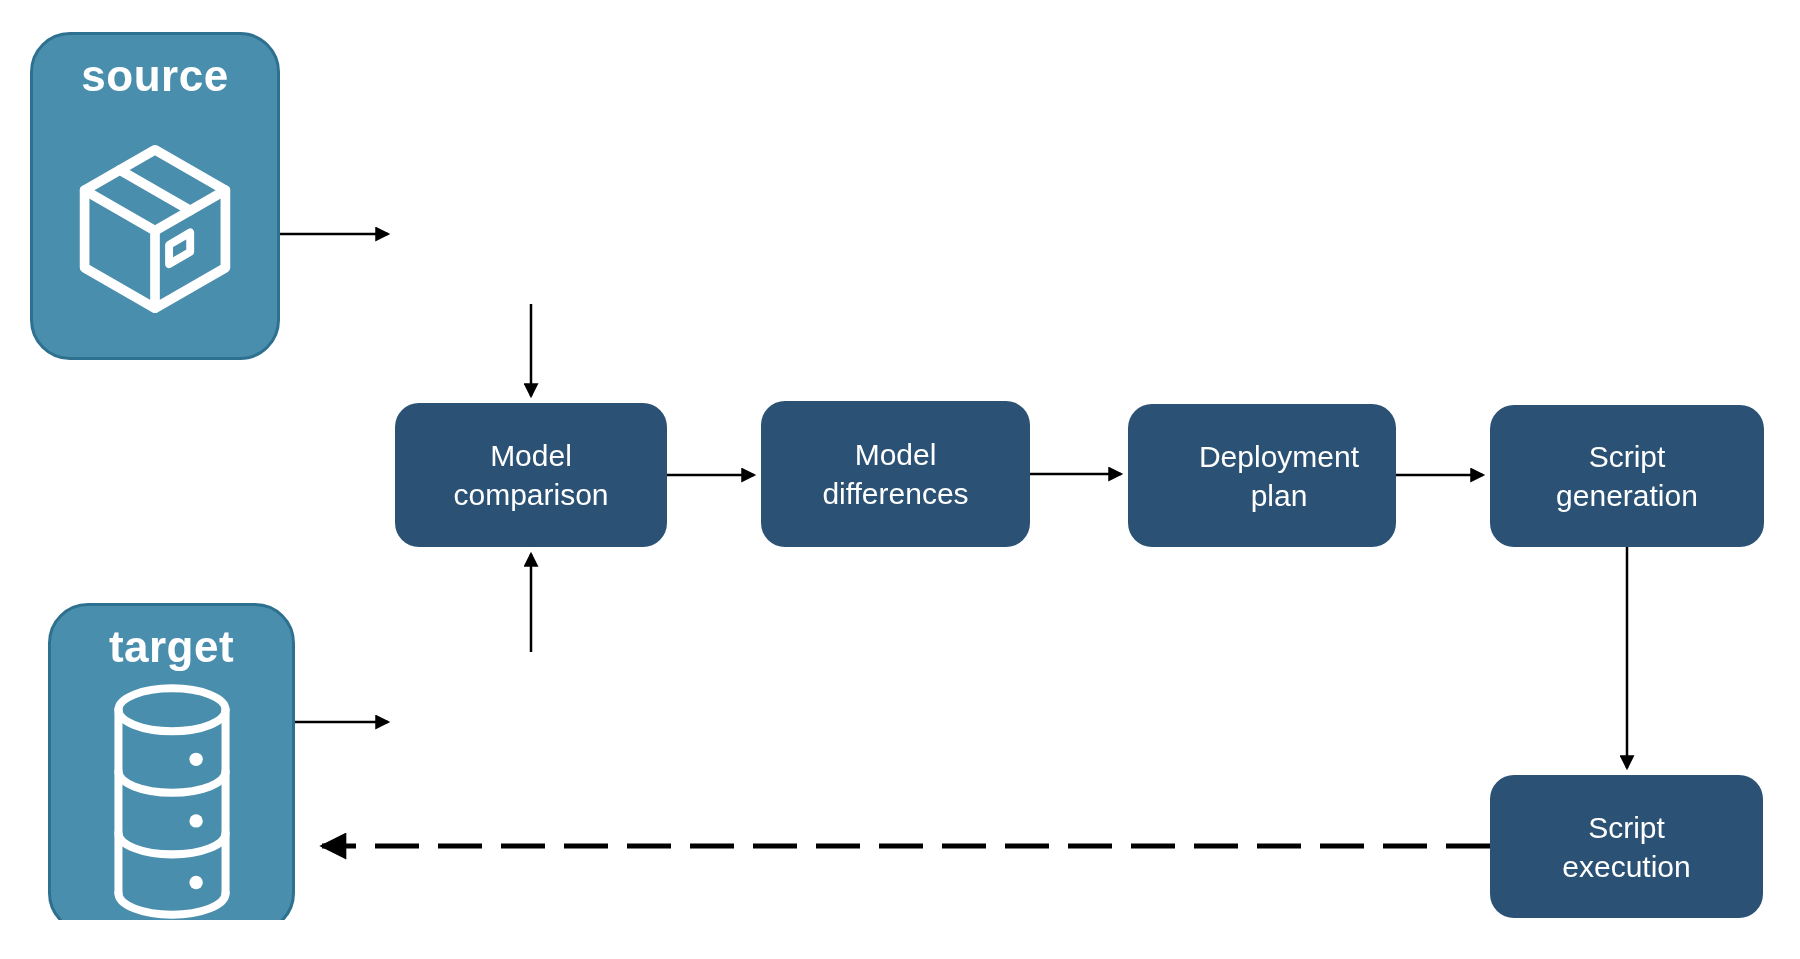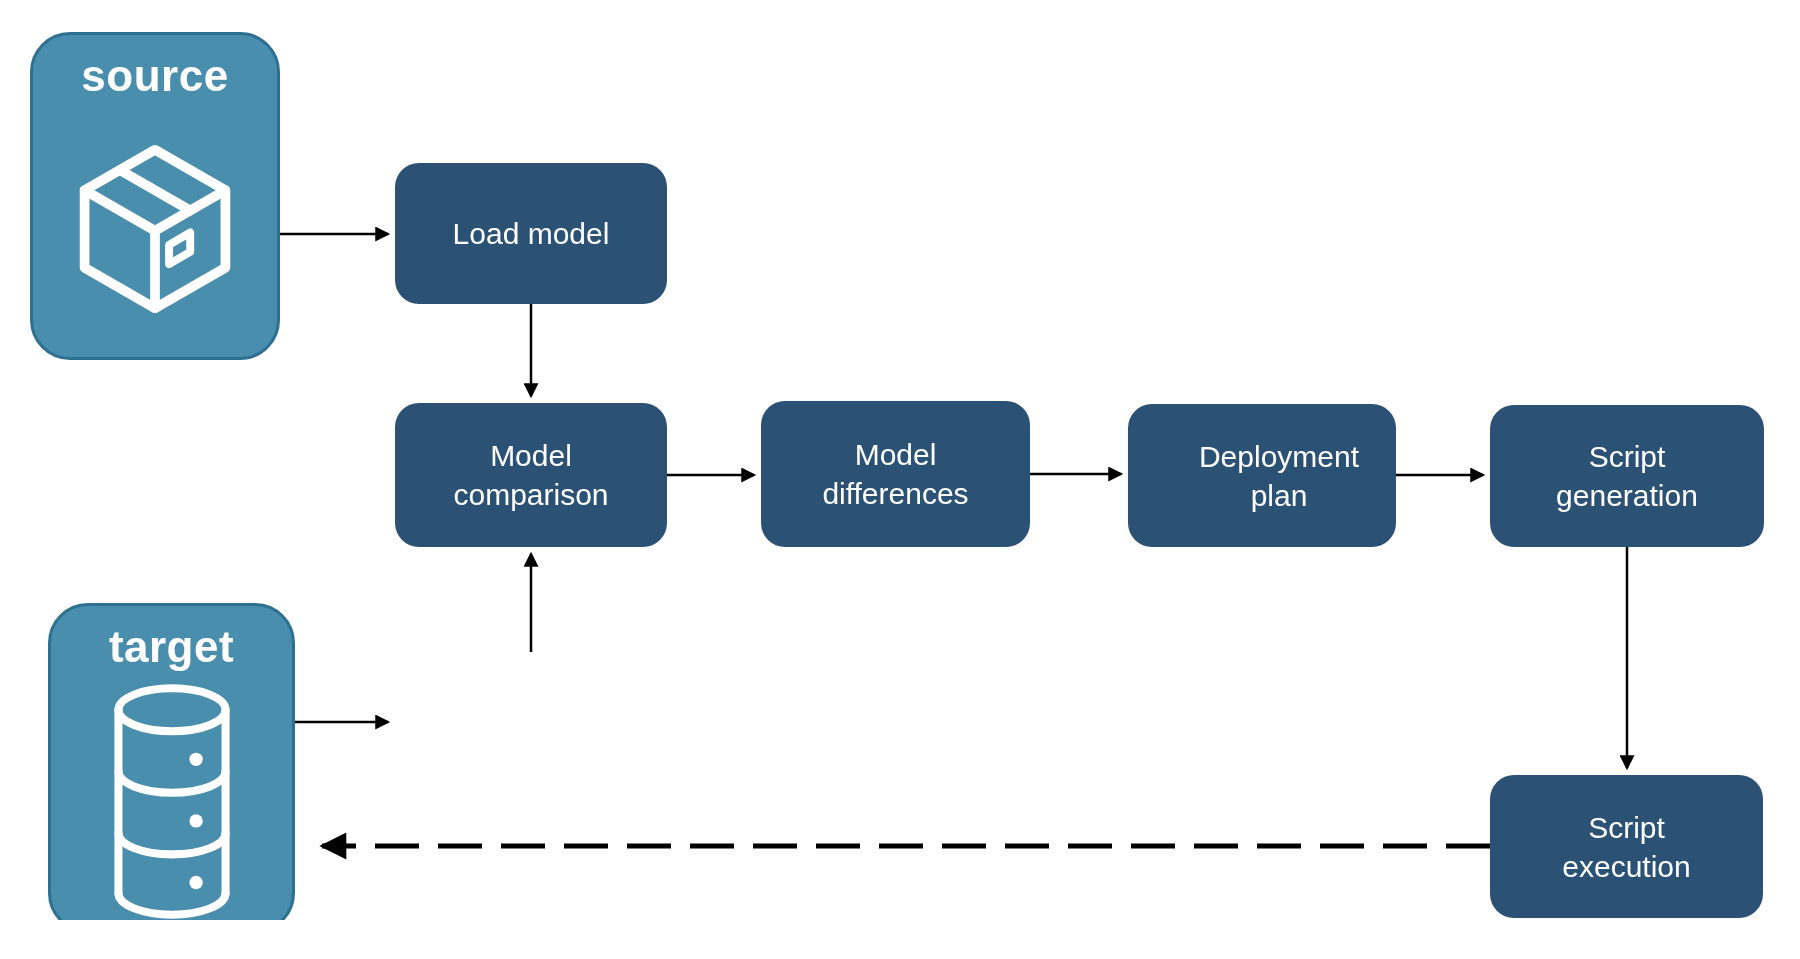--- a/index.html
+++ b/index.html
@@ -98,21 +98,20 @@
         <path d="M10,157 A40,16 0 0 0 90,157"></path>
         <path d="M10,66 A40,16 0 0 0 90,66"></path>
         <path d="M10,112 A40,16 0 0 0 90,112"></path>
         <circle cx="68" cy="57" r="5" fill="#FFFFFF" stroke="none"></circle>
         <circle cx="68" cy="103" r="5" fill="#FFFFFF" stroke="none"></circle>
         <circle cx="68" cy="149" r="5" fill="#FFFFFF" stroke="none"></circle>
       </svg>
     </div>
   </div>
 
-  <div class="node" style="left:395px;top:163px;width:272px;height:141px;">Load model</div>
 
   <div class="node" style="left:395px;top:403px;width:272px;height:144px;">Model
 comparison</div>
 
   <div class="node" style="left:761px;top:401px;width:269px;height:146px;">Model
 differences</div>
 
   <div class="node" style="left:1128px;top:404px;width:268px;height:143px;padding-left:34px;">Deployment
 plan</div>
 

